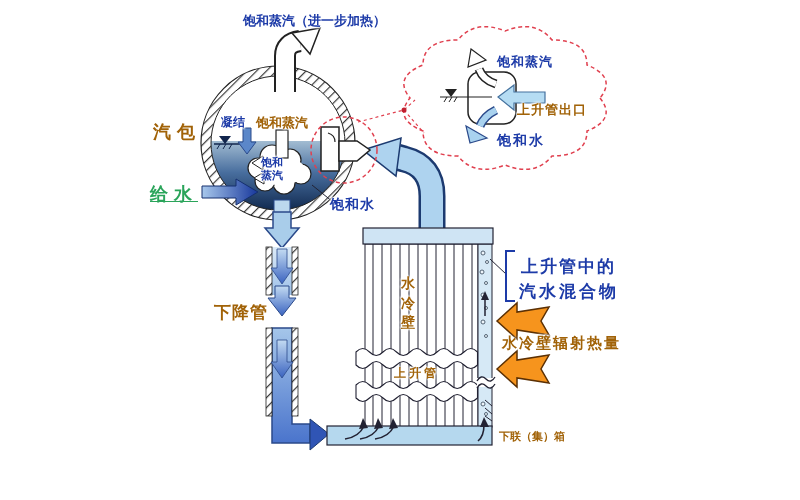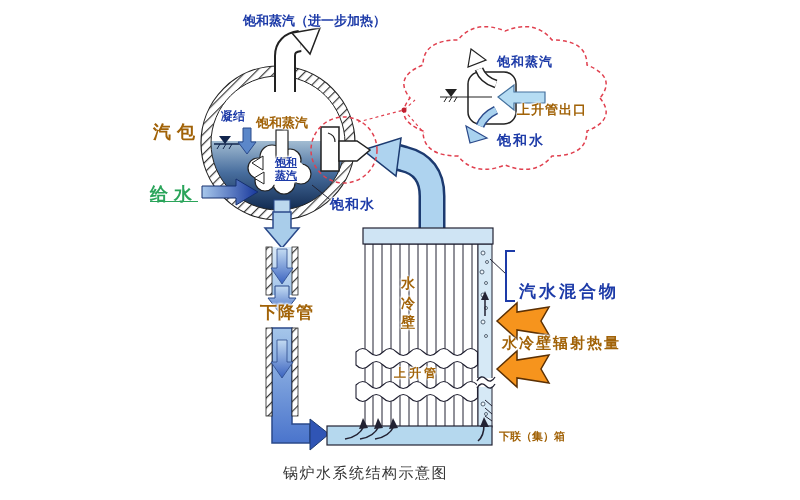--- a/index.html
+++ b/index.html
@@ -5,21 +5,21 @@
   html,body{margin:0;padding:0;background:#fff;}
   #stage{position:relative;width:800px;height:500px;background:#ffffff;overflow:hidden;
          font-family:"Liberation Sans","DejaVu Sans",sans-serif;}
   #diagram-svg{position:absolute;left:0;top:0;}
   .lbl{position:absolute;white-space:nowrap;font-weight:bold;
        text-shadow:0 0 2px #fff,0 0 3px #fff,1px 1px 2px #fff,-1px -1px 2px #fff;}
   .blue{color:#1d3ba8;}
   .red{color:#a16207;}
   .green{color:#2aa45a;text-decoration:underline;}
   .vert{white-space:normal;width:20px;word-break:break-all;line-height:1.4;text-align:center;}
-  .pre{white-space:pre-line;text-align:right;line-height:1.15;text-decoration:underline;}
+  .pre{white-space:pre-line;text-align:left;line-height:1.15;}
   #title{position:absolute;font-weight:400;color:#333;}
 </style>
 </head>
 <body>
 
 <div id="stage">
 
 <svg id="diagram-svg" width="800" height="500" viewBox="0 0 800 500">
   <defs>
     <pattern id="hatch" width="7" height="7" patternUnits="userSpaceOnUse" patternTransform="rotate(45)">
@@ -224,30 +224,30 @@
   </g>
 
   <g>
     <line x1="490" y1="259" x2="506" y2="274" stroke="#223" stroke-width="1"></line>
     <path d="M515,251 L506,251 L506,301 L515,301" fill="none" stroke="#1d3ba8" stroke-width="2"></path>
   </g>
 </svg>
 
 <div class="lbl blue" style="left:243px;top:12px;font-size:13px;">饱和蒸汽（进一步加热）</div>
 <div class="lbl red" style="left:153px;top:120px;font-size:18px;letter-spacing:6px;">汽包</div>
-<div class="lbl blue" style="left:221px;top:108px;font-size:12px;">凝结</div>
+<div class="lbl blue" style="left:221px;top:114px;font-size:12px;">凝结</div>
 <div class="lbl red" style="left:256px;top:114px;font-size:13px;">饱和蒸汽</div>
 <div class="lbl blue pre" style="left:261px;top:156px;width:36px;font-size:11px;">饱和
 蒸汽</div>
 <div class="lbl green" style="left:150px;top:182px;font-size:18px;letter-spacing:6px;">给水</div>
 <div class="lbl blue" style="left:330px;top:196px;font-size:14px;letter-spacing:1px;">饱和水</div>
-<div class="lbl red" style="left:214px;top:301px;font-size:17px;letter-spacing:1px;margin-left:46px;">下降管</div>
+<div class="lbl red" style="left:214px;top:301px;font-size:17px;letter-spacing:1px;">下降管</div>
 <div class="lbl red vert" style="left:398px;top:274px;font-size:14px;">水冷壁</div>
 <div class="lbl red" style="left:394px;top:365px;font-size:12px;letter-spacing:3px;">上升管</div>
+<div class="lbl blue" style="left:521px;top:255px;font-size:17px;letter-spacing:2px;">上升管中的</div>
 <div class="lbl red" style="left:502px;top:334px;font-size:15px;letter-spacing:2px;">水冷壁辐射热量</div>
 <div class="lbl blue" style="left:519px;top:280px;font-size:17px;letter-spacing:3px;">汽水混合物</div>
 <div class="lbl red" style="left:499px;top:429px;font-size:11px;">下联（集）箱</div>
 <div class="lbl blue" style="left:497px;top:53px;font-size:13px;letter-spacing:1px;">饱和蒸汽</div>
 <div class="lbl red" style="left:517px;top:101px;font-size:13px;letter-spacing:1px;">上升管出口</div>
 <div class="lbl blue" style="left:497px;top:132px;font-size:14px;letter-spacing:2px;">饱和水</div>
-<div id="title" style="left:283px;top:464px;font-size:15px;letter-spacing:1.5px;">锅炉水系统结构示意图</div>
 
 </div>
 
 </body></html>

